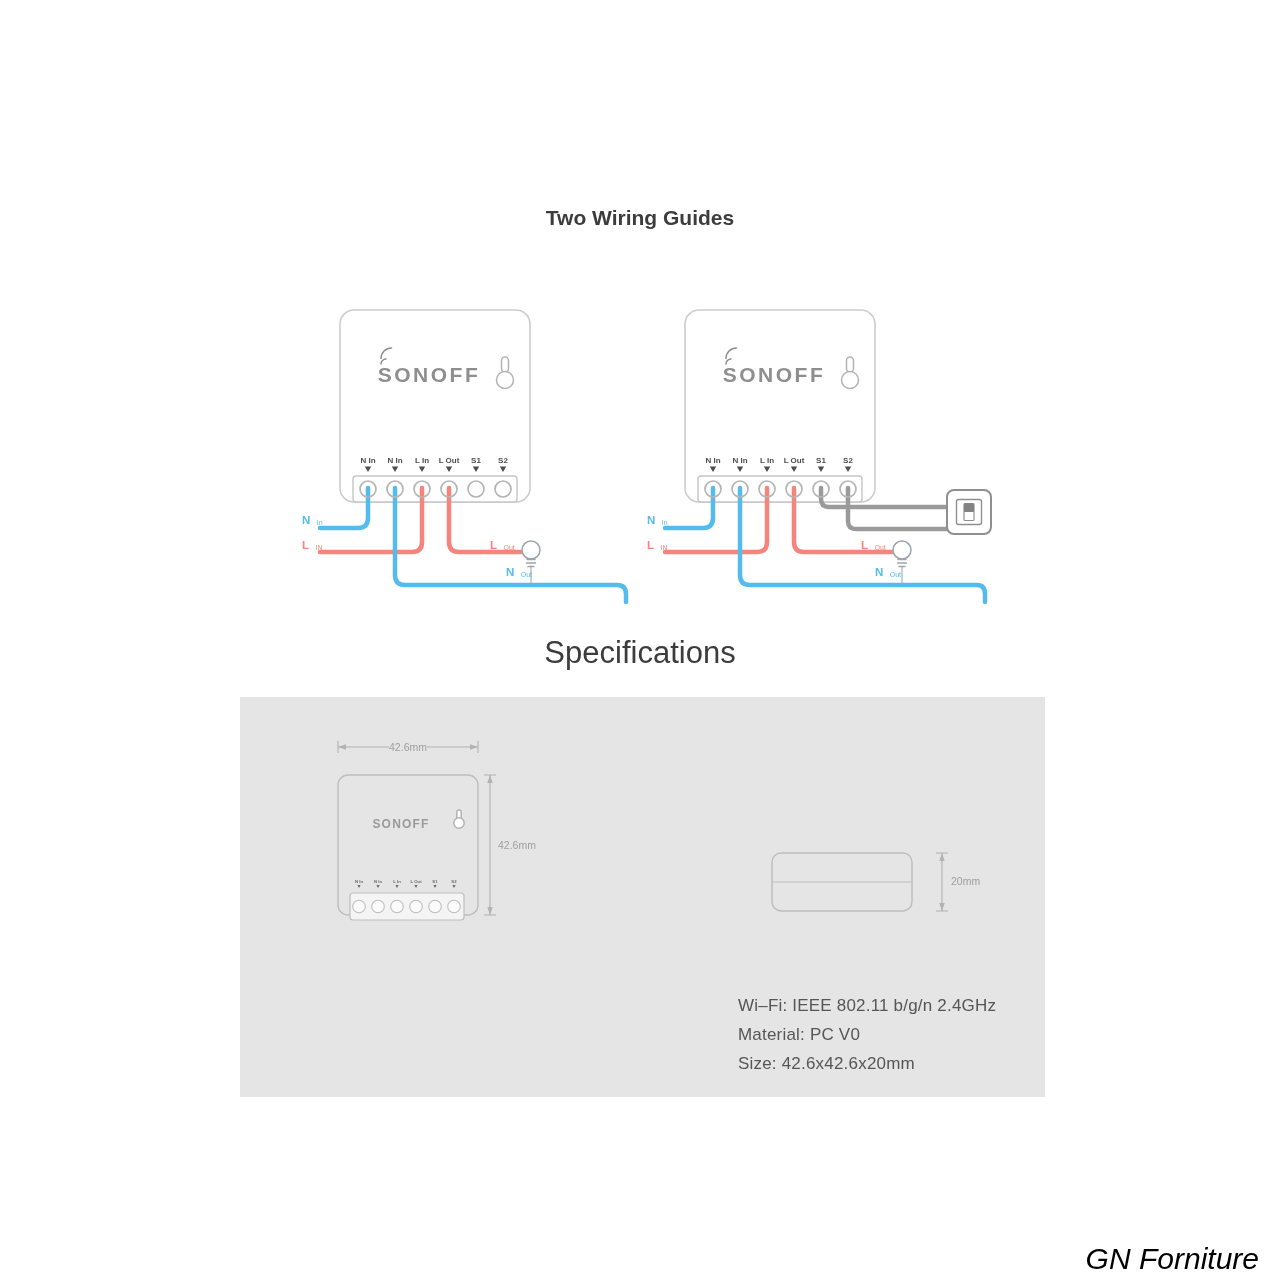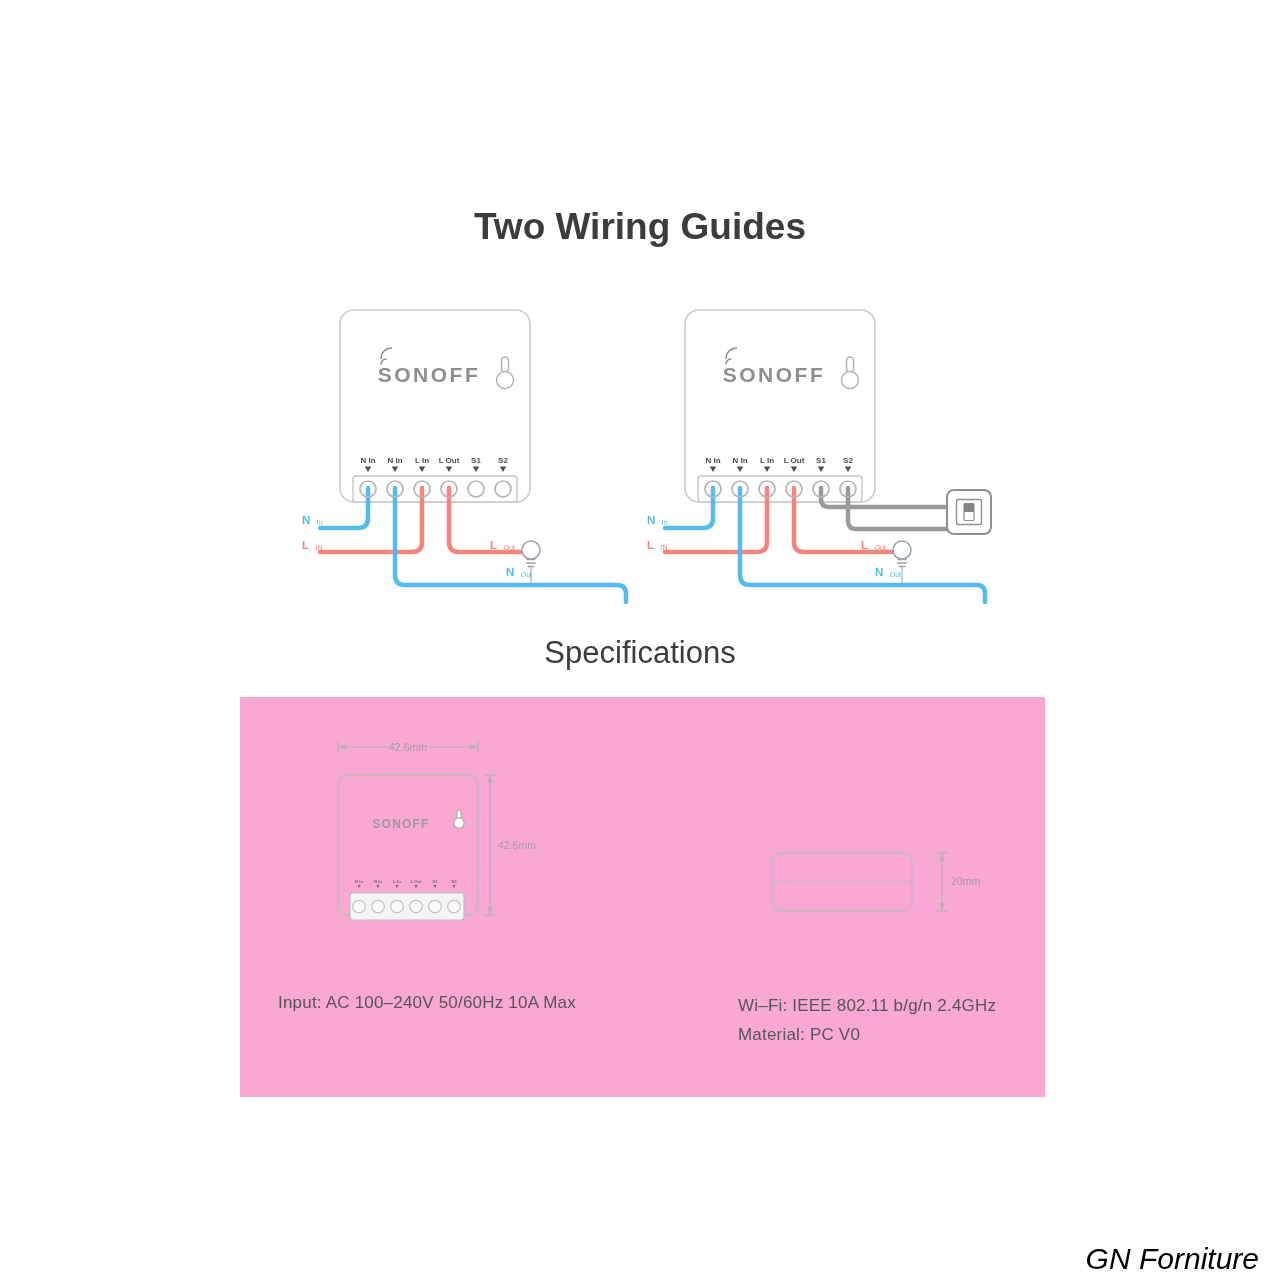--- a/index.html
+++ b/index.html
@@ -5,21 +5,21 @@
   html, body { margin: 0; padding: 0; }
   body {
     width: 1280px; height: 1280px; background: #ffffff;
     font-family: "Liberation Sans", sans-serif;
     position: relative; overflow: hidden;
   }
   svg { position: absolute; overflow: visible; }
   svg text { font-family: "Liberation Sans", sans-serif; }
 
   .main-title  { position:absolute; top:206px; left:0; width:1280px; text-align:center;
-                 font-size:37px; font-weight:bold; color:#3c3c3c; }
+                 font-size:21px; font-weight:bold; color:#3c3c3c; }
   .specs-title { position:absolute; top:635px; left:0; width:1280px; text-align:center;
                  font-size:31px; font-weight:normal; color:#3c3c3c; }
 
   .dev-body   { fill:#ffffff; stroke:#cdcdcd; stroke-width:1.6; }
   .brand      { font-size:21px; font-weight:bold; fill:#8e8e8e; letter-spacing:2.5px; text-anchor:middle; }
   .brand-small{ font-size:12px; font-weight:bold; fill:#9a9a9a; letter-spacing:1.2px; text-anchor:middle; }
   .wifi-arc   { fill:none; stroke:#8e8e8e; stroke-width:1.5; stroke-linecap:round; }
   .btn        { fill:#ffffff; stroke:#b3b3b3; stroke-width:1.5; }
   .term-label { font-size:8px; font-weight:bold; fill:#4d4d4d; text-anchor:middle; }
   .term-label-sm { font-size:4.3px; font-weight:bold; fill:#6a6a6a; text-anchor:middle; }
@@ -31,21 +31,21 @@
   .term-hole-sm  { fill:#fbfbfb; stroke:#bdbdbd; stroke-width:1.1; }
   .wire       { fill:none; stroke-width:4.5; stroke-linecap:round; }
   .bulb       { fill:#ffffff; stroke:#9ba4ac; stroke-width:1.5; }
   .bulb-line  { fill:none; stroke:#9ba4ac; stroke-width:1.4; stroke-linecap:round; }
   .bulb-drop  { fill:none; stroke:#b5bcc2; stroke-width:1.4; }
   .sw-outer   { fill:#ffffff; stroke:#8f8f8f; stroke-width:2; }
   .sw-inner   { fill:#ffffff; stroke:#8f8f8f; stroke-width:1.4; }
   .sw-rocker  { fill:#ffffff; stroke:#8f8f8f; stroke-width:1.2; }
   .sw-rocker-top { fill:#828282; }
 
-  .specs-panel { position:absolute; left:240px; top:697px; width:805px; height:400px; background:#f9a8d4;text-decoration:underline; }
+  .specs-panel { position:absolute; left:240px; top:697px; width:805px; height:400px; background:#e5e5e5;text-decoration:underline; }
   .outline   { fill:none; stroke:#bdbdbd; stroke-width:1.4; }
   .dim-line  { fill:none; stroke:#b2b2b2; stroke-width:1.1; }
   .dim-arrow { fill:#b2b2b2; }
   .dim-text  { font-size:10.5px; fill:#9e9e9e; }
   .seam      { fill:none; stroke:#bdbdbd; stroke-width:1.2; }
   .spec-col  { position:absolute; font-size:17px; color:#565656; line-height:29px; letter-spacing:0.2px; }
   .spec-col-left  { left:38px;  top:291px; }
   .spec-col-right { left:498px; top:294px; }
   .watermark { position:absolute; right:21px; bottom:4px; font-size:30px; color:#000000;font-style:italic; }
 </style>
@@ -241,21 +241,21 @@
     </g>
     <g>
       <path class="dim-line" d="M696,156 H708 M696,214 H708 M702,156 V214"></path>
       <polygon class="dim-arrow" points="702,156 699.3,164 704.7,164"></polygon>
       <polygon class="dim-arrow" points="702,214 699.3,206 704.7,206"></polygon>
       <text class="dim-text" x="711" y="188">20mm</text>
     </g>
   </svg>
 
   <div class="spec-col spec-col-left">
-    <div>Input: AC 100–240V 50/60Hz 10A Max</div>
   </div>
   <div class="spec-col spec-col-right">
     <div>Wi–Fi: IEEE 802.11 b/g/n 2.4GHz</div>
     <div>Material: PC V0</div>
+    <div>Size: 42.6x42.6x20mm</div>
   </div>
 </div>
 
 <div class="watermark">GN Forniture</div>
 
 </body></html>

